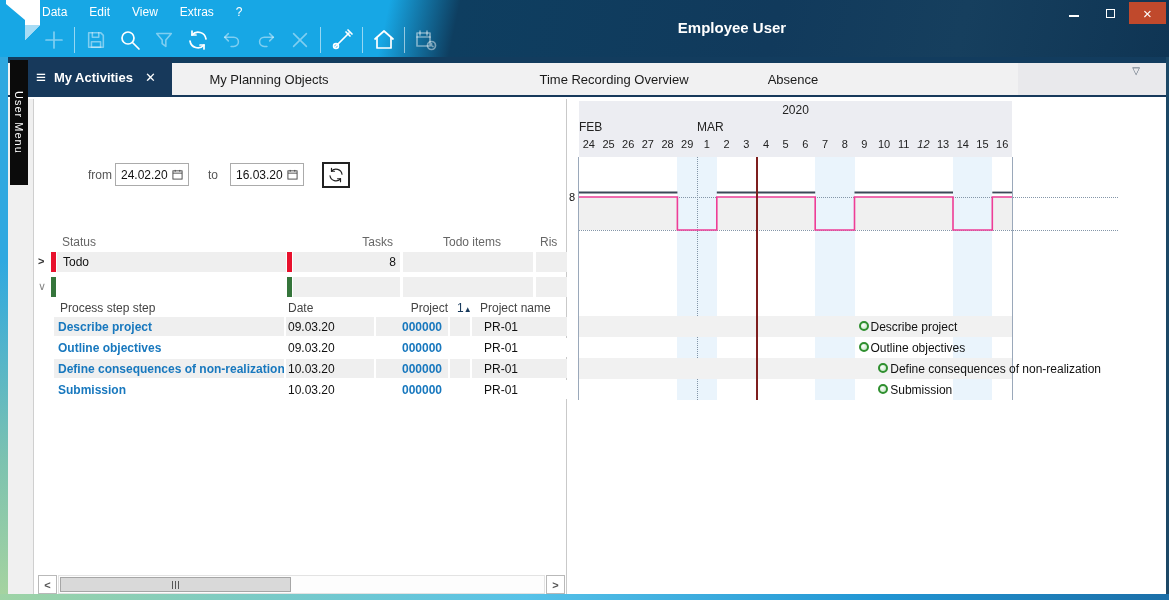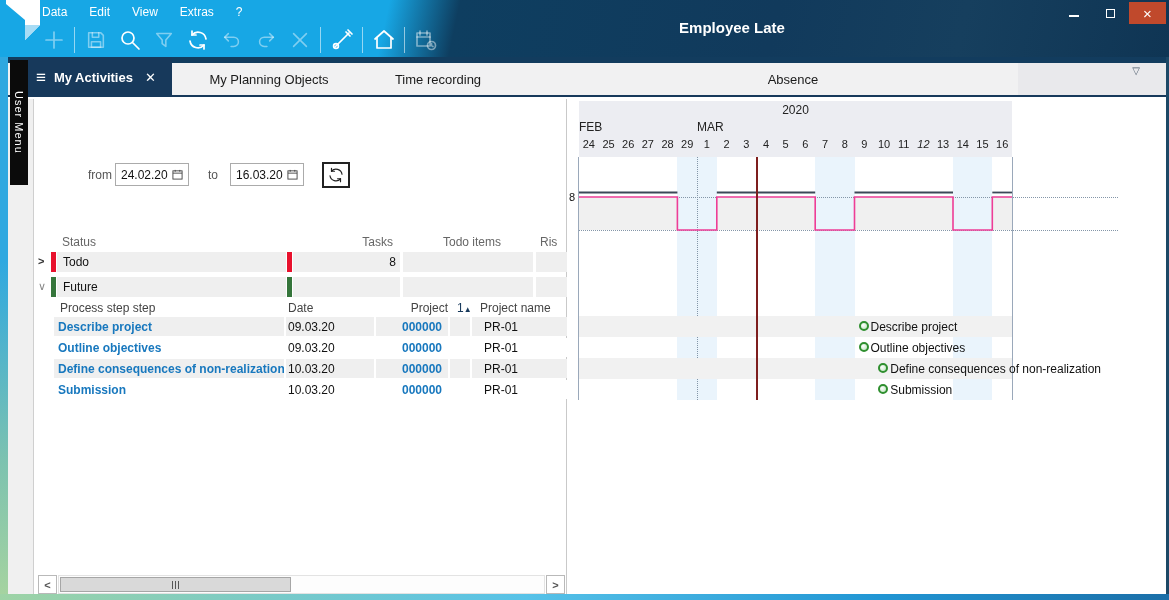--- a/index.html
+++ b/index.html
@@ -187,40 +187,40 @@
       <span class="tsep"></span>
       <span class="tbi dis">
           <svg width="24" height="24" viewBox="0 0 24 24">
             <rect x="3" y="5" width="13" height="13"></rect>
             <path d="M3 9h13M6 3v4M13 3v4"></path>
             <circle cx="17.5" cy="17.5" r="4"></circle>
             <path d="M17.5 15.5v2l1.5 1"></path>
           </svg>
         </span>
     </div>
-    <div class="app-title">Employee Late</div>
+    <div class="app-title">Employee User</div>
     <div class="winctl">
       <span class="wbtn">
           <i class="minbar"></i>
         </span>
       <span class="wbtn">
           <i class="maxbox"></i>
         </span>
       <span class="wbtn close">×</span>
     </div>
   </div>
 
   <div class="tabbar">
     <div class="tab-active">
       <span class="burger">≡</span>
       <span class="tlabel">My Activities</span>
       <span class="tclose">✕</span>
     </div>
     <span class="tab" style="left:261px">My Planning Objects</span>
-    <span class="tab" style="left:430px">Time recording</span>
+    <span class="tab" style="left:606px">Time Recording Overview</span>
     <span class="tab" style="left:785px">Absence</span>
     <div class="tab-overflow">
       <span>▽</span>
     </div>
   </div>
 
   <div class="left-border"></div>
   <div class="right-border"></div>
   <div class="um-strip"></div>
   <div class="um-tab">User Menu</div>
@@ -265,23 +265,20 @@
           </div>
         <span class="cbar" style="left: 251px; background: rgb(232, 17, 45);"></span>
         <div class="cell numcell" style="left:257px;width:107px">8</div>
         <div class="cell" style="left:367px;width:130px"></div>
         <div class="cell" style="left:500px;width:31px"></div>
       </div>
 
       <div class="grow" style="top:178px">
         <span class="chev" style="color:#888">∨</span>
         <span class="cbar" style="left: 15px; background: rgb(53, 117, 59);"></span>
-        <div class="cell" style="left:21px;width:229px">
-            <span class="glabel">Future</span>
-          </div>
         <span class="cbar" style="left: 251px; background: rgb(53, 117, 59);"></span>
         <div class="cell numcell" style="left:257px;width:107px"></div>
         <div class="cell" style="left:367px;width:130px"></div>
         <div class="cell" style="left:500px;width:31px"></div>
       </div>
 
       <span class="ab thead" style="left:24px;top:202px;color:#444">Process step step</span>
       <span class="ab thead" style="left:252px;top:202px;color:#444">Date</span>
       <span class="ab thead" style="left:340px;top:202px;width:72px;text-align:right;color:#444">Project</span>
       <span class="ab thead" style="left:421px;top:202px;color:#17395b"><span>1</span><span style="font-size:8px">▲</span></span>

